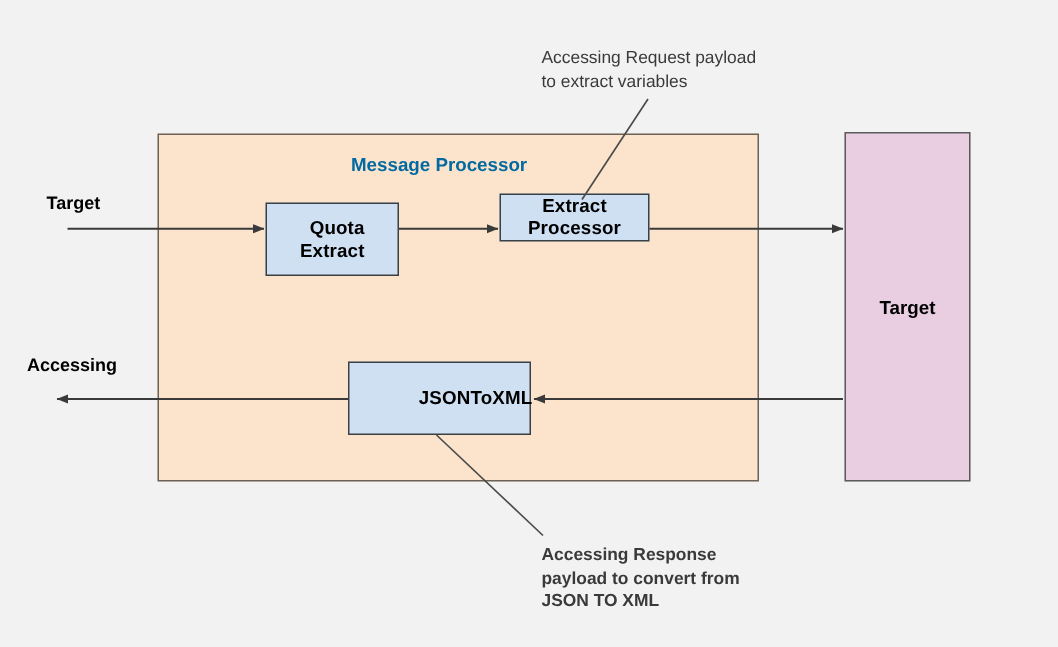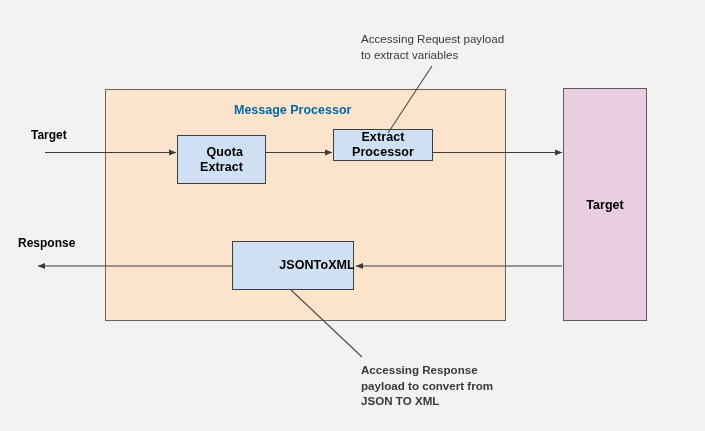--- a/index.html
+++ b/index.html
@@ -100,21 +100,21 @@
       <div>Processor</div>
     </div>
   </div>
 
   <div class="node policy-box" style="left:232px; top:241px; width:122px; height:49px;padding-left:48px;">
     <span>JSONToXML</span>
   </div>
 
   <div class="flow-label" style="left:31px; top:128px;">Target</div>
 
-  <div class="flow-label" style="left:18px; top:236px;">Response</div>
+  <div class="flow-label" style="left:18px; top:236px;">Accessing</div>
 
   <div class="annotation" style="left:361px; top:31px; width:200px;">Accessing Request payload
 to extract variables</div>
 
   <div class="annotation" style="left:361px; top:362px; width:190px;font-weight:bold;">Accessing Response
 payload to convert from
 JSON TO XML</div>
 
   <svg id="svg-layer" viewBox="0 0 705 431">
     <defs>

